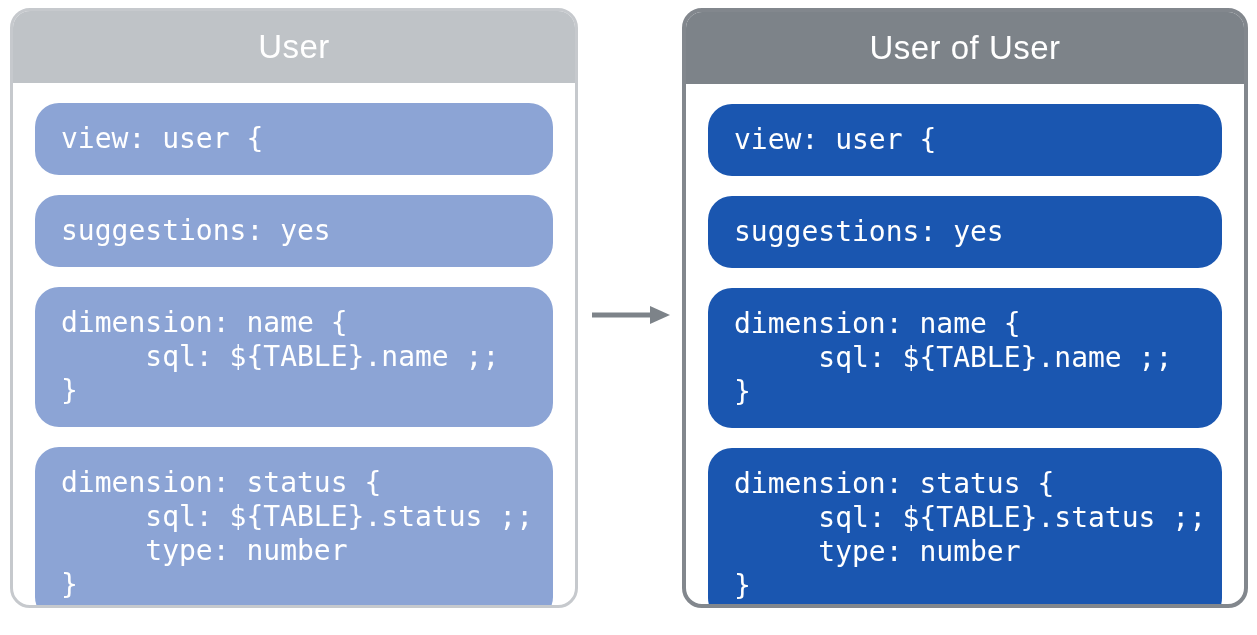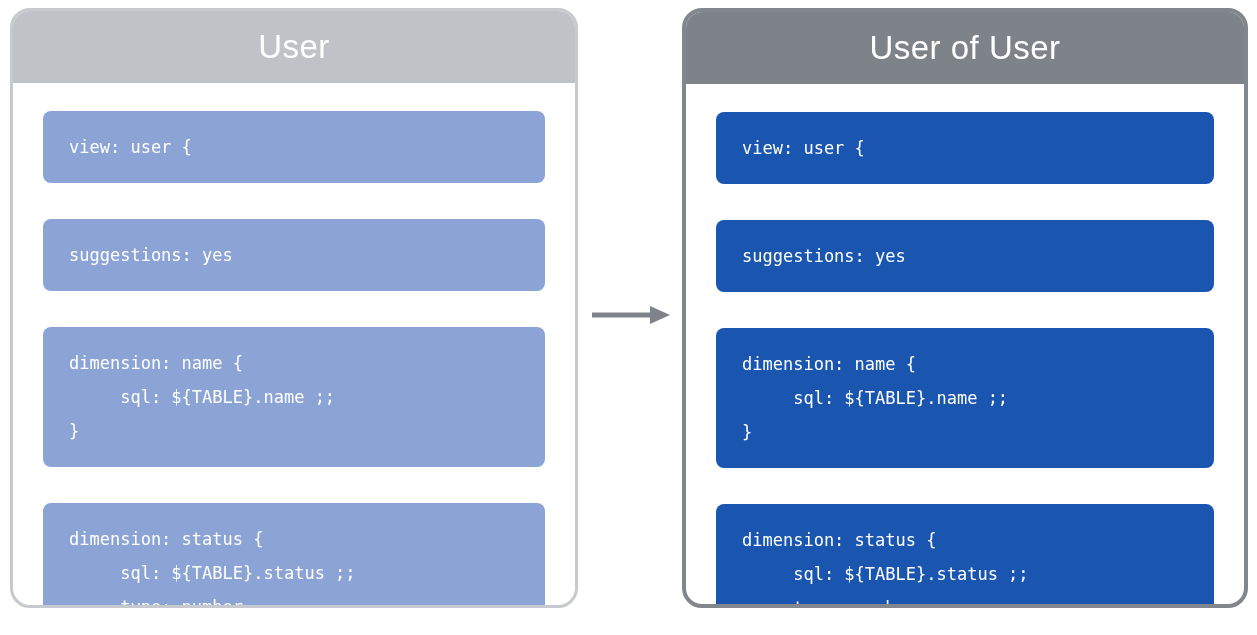--- a/index.html
+++ b/index.html
@@ -50,26 +50,26 @@
     letter-spacing: 0.5px;
     font-family: "Liberation Sans", sans-serif;
   }
   .panel-body {
     padding: 20px 22px 0 22px;
     display: flex;
     flex-direction: column;
     gap: 20px;
   }
   .code-block {
-    margin: 8px;
-    border-radius: 8px;
+    margin: 0;
+    border-radius: 24px;
     padding: 19px 26px;
     color: #ffffff;
     font-family: "DejaVu Sans Mono", "Liberation Mono", monospace;
-    font-size: 17px;
+    font-size: 28px;
     line-height: 34px;
     white-space: pre;
     overflow: hidden;
   }
   .panel.left .code-block { background: var(--left_block); }
   .panel.right .code-block { background: var(--right_block); }
   .arrow {
     position: absolute;
     left: 590px;
     top: 299px;

